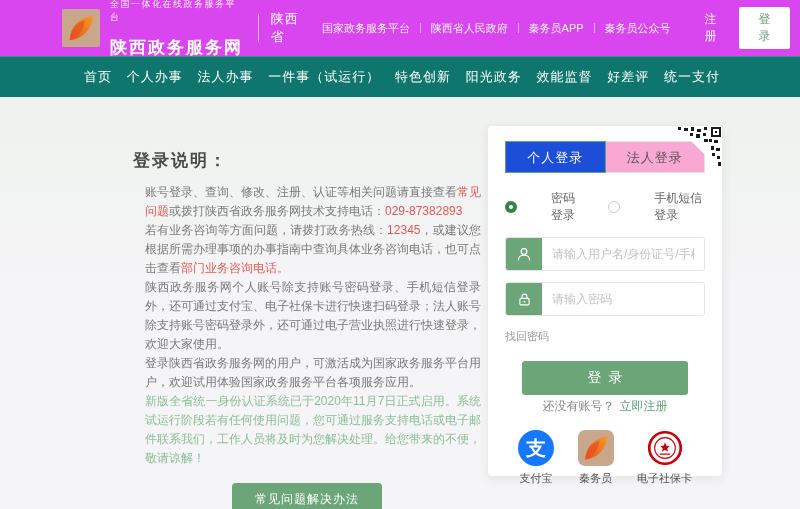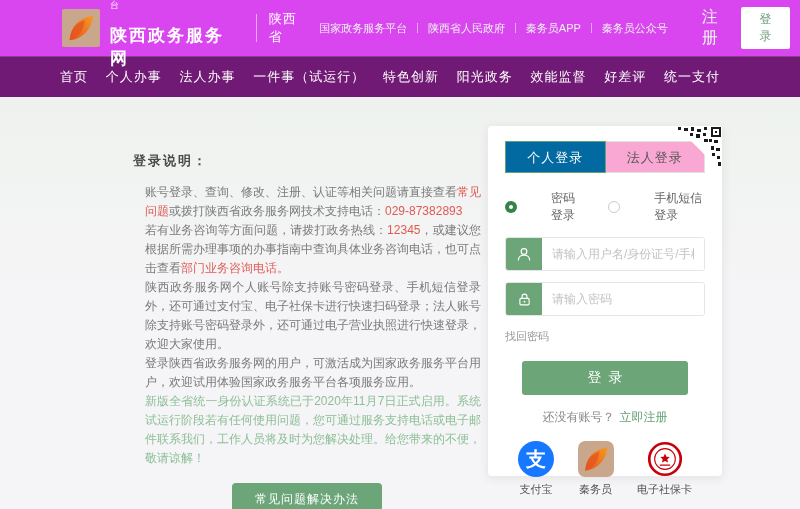--- a/index.html
+++ b/index.html
@@ -17,83 +17,83 @@
   .brand{display:flex;align-items:center;cursor:pointer;}
   .logo{width:38px;height:38px;flex:0 0 auto;}
   .brand-text{margin-left:10px;}
   .tagline{font-size:9px;color:rgba(255,255,255,.9);letter-spacing:1.5px;}
   .site-name{font-size:17px;color:#fff;font-weight:bold;letter-spacing:2px;margin-top:12px;}
   .brand-divider{width:1px;height:28px;background:rgba(255,255,255,.55);margin:0 12px 0 14px;}
   .region{color:#fff;font-size:13px;letter-spacing:1px;}
   .top-links{display:flex;align-items:center;color:#eef4ee;font-size:11px;}
   .top-link{padding:0 10px;cursor:pointer;white-space:nowrap;}
   .vsep{width:1px;height:10px;background:rgba(255,255,255,.5);}
-  .register-link{margin-left:24px;margin-right:14px;font-size:16px;cursor:pointer;}
+  .register-link{margin-left:24px;margin-right:14px;font-size:12px;cursor:pointer;}
   .login-top-btn{
     background:#fff;color:#6d9c7a;font-size:12px;
     padding:4px 15px;border-radius:2px;border:none;cursor:pointer;
   }
   
   .mainnav{
-    height:41px;background:#701a75;border-top:1px solid rgba(255,255,255,.18);
+    height:41px;background:#0f766e;border-top:1px solid rgba(255,255,255,.18);
     display:flex;align-items:center;justify-content:space-between;
-    padding:0 80px 0 60px;box-sizing:border-box;
+    padding:0 80px 0 84px;box-sizing:border-box;
   }
   .nav-item{color:#fff;font-size:13px;cursor:pointer;white-space:nowrap;letter-spacing:1px;}
   
   .content{
     height:412px;box-sizing:border-box;
     background:linear-gradient(180deg,#eef2ee 0%,#f5f4f6 45%,#f5f4f6 100%);
     display:flex;justify-content:space-between;
     padding:28px 77px 0 133px;
   }
   
   .intro{width:348px;margin-top:26px;color:#7a7a7a;font-size:12px;line-height:19px;}
-  .intro-title{font-size:13px;color:#4a4a4a;font-weight:bold;letter-spacing:2px;margin:0 0 13px 0;}
+  .intro-title{font-size:17px;color:#4a4a4a;font-weight:bold;letter-spacing:2px;margin:0 0 13px 0;}
   .intro-paras{padding-left:12px;text-align:justify;}
   .intro-paras p{margin:0;}
   .red{color:#e05a54;}
   .notice{color:#8cbf96;}
   .faq-btn{
     display:block;margin:15px auto 0;background:#6ba578;color:#fff;
     font-size:12px;padding:8px 23px;border:none;border-radius:4px;cursor:pointer;
     letter-spacing:1px;
   }
   
   .login-card{
     position:relative;width:236px;height:352px;box-sizing:border-box;
     background:#fff;border:1px solid #ebebeb;border-radius:4px;
     box-shadow:0 2px 10px rgba(0,0,0,.07);
     padding:15px 17px 0;flex:0 0 auto;
   }
   .qr-corner{position:absolute;top:0;right:0;width:46px;height:46px;cursor:pointer;z-index:3;}
   .tabs{display:flex;}
   .tab{flex:1;height:32px;line-height:32px;text-align:center;font-size:13px;cursor:pointer;box-sizing:border-box;letter-spacing:1px;}
-  .tab-active{background:#0369a1;color:#fff;border:1px solid #66a374;}
+  .tab-active{background:#1d4ed8;color:#fff;border:1px solid #66a374;}
   .tab-inactive{background:#f9a8d4;color:#555;border:1px solid #e2e2e2;border-left:none;}
   .methods{display:flex;align-items:center;margin:17px 0 13px;font-size:12px;color:#666;}
   .method{display:flex;align-items:center;cursor:pointer;gap:28px;}
   .method + .method{margin-left:26px;}
   .radio{position:relative;width:12px;height:12px;border-radius:50%;margin-right:6px;box-sizing:border-box;flex:0 0 auto;}
   .radio-sel{background:#37824a;}
   .radio-sel::after{content:"";position:absolute;left:4px;top:4px;width:4px;height:4px;background:#fff;border-radius:50%;}
   .radio-unsel{border:1px solid #ccc;background:#fff;}
   .field{display:flex;height:32px;border:1px solid #e5e5e5;border-radius:3px;overflow:hidden;margin-bottom:11px;}
   .field-icon{width:36px;background:#6ba578;display:flex;align-items:center;justify-content:center;flex:0 0 auto;}
   .field input{flex:1;min-width:0;border:none;outline:none;padding:0 10px;font-size:12px;color:#333;background:#fff;}
   .field input::placeholder{color:#c3c3c3;}
   .links-row{display:flex;justify-content:space-between;align-items:center;font-size:11px;margin-top:13px;}
   .nat-link{color:#7aa584;cursor:pointer;}
   .forgot-link{color:#999;cursor:pointer;}
   .login-btn{
     display:block;width:166px;margin:17px auto 0;height:34px;
     background:#6ba578;color:#fff;border:none;border-radius:3px;
     font-size:14px;letter-spacing:7px;text-indent:7px;cursor:pointer;
   }
-  .register-row{text-align:center;font-size:12px;color:#8a8a8a;margin-top:14px;}
+  .register-row{text-align:center;font-size:12px;color:#8a8a8a;margin-top:3px;}
   .register-now{color:#67a376;margin-left:5px;cursor:pointer;}
   .thirdparty{display:flex;justify-content:space-between;padding:0 13px;margin-top:15px;}
   .tp-item{display:flex;flex-direction:column;align-items:center;cursor:pointer;}
   .tp-label{font-size:11px;color:#555;margin-top:5px;}
   .tp-icon{width:36px;height:36px;}
   .alipay-circle{
     width:36px;height:36px;border-radius:50%;background:#1677ff;
     color:#fff;font-size:20px;font-weight:bold;
     display:flex;align-items:center;justify-content:center;
   }

